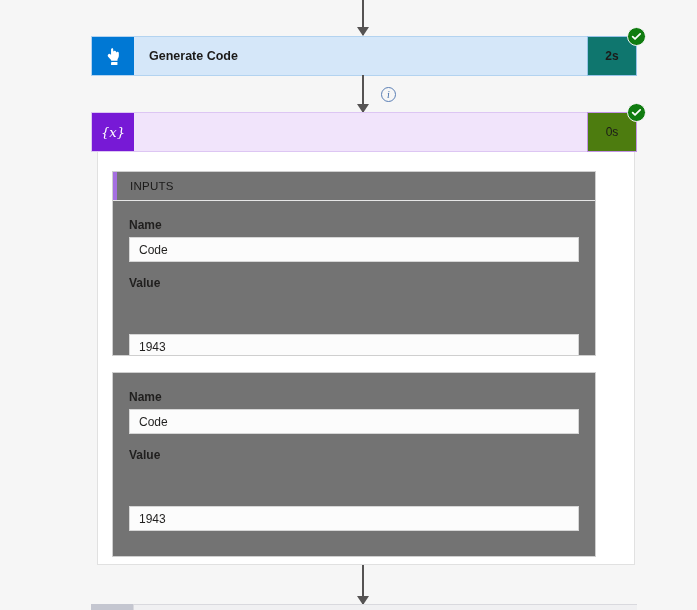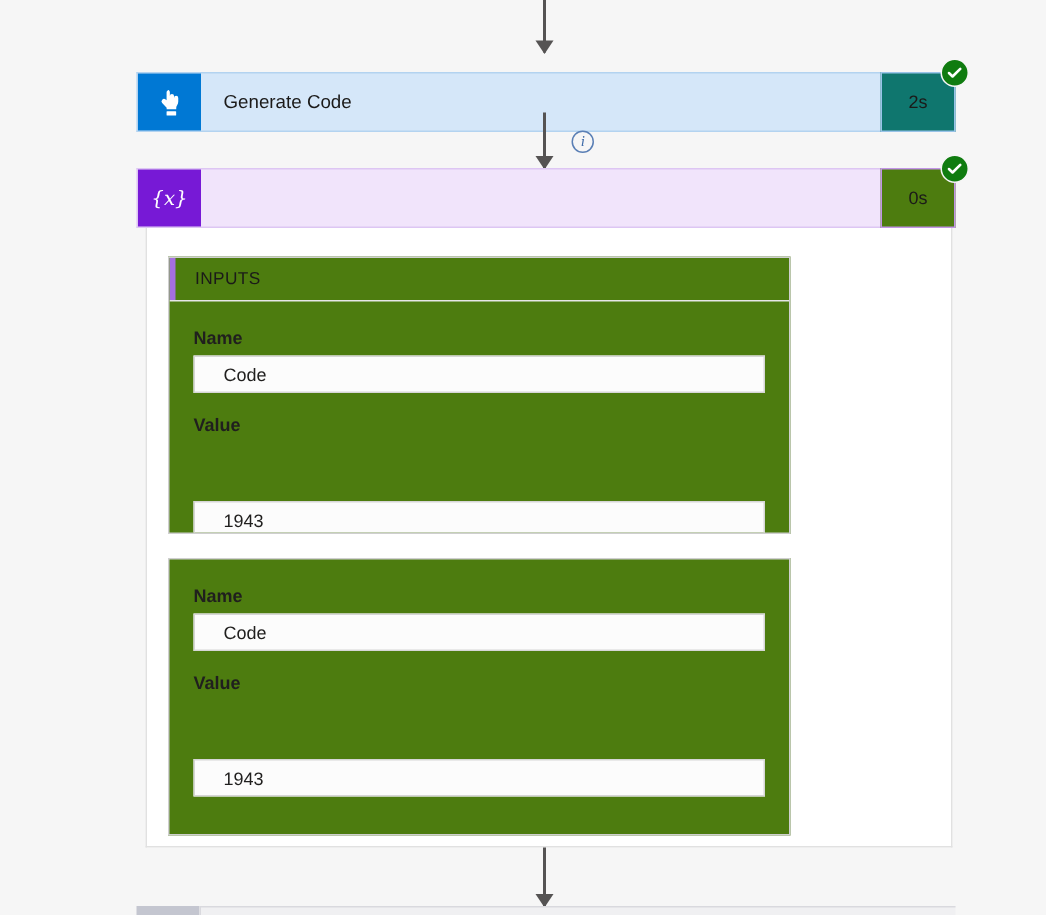--- a/index.html
+++ b/index.html
@@ -54,21 +54,21 @@
 
   
   .card {
     position: absolute;
     left: 91px;
     width: 546px;
     height: 40px;
     display: flex;
     align-items: stretch;
   }
-  .card.trigger { top: 48px; }
+  .card.trigger { top: 36px; font-weight: bold; }
   .card.setvar  { top: 112px; }
 
   .card-body {
     flex: 1 1 auto;
     display: flex;
     align-items: stretch;
     border: 1px solid rgba(0,0,0,0.10);
     border-right: none;
     min-width: 0;
   }
@@ -134,22 +134,22 @@
     height: 413px;
     background: #ffffff;
     border: 1px solid #e1e1e1;
     border-top: none;
     overflow: hidden;
   }
 
   .section {
     position: absolute;
     left: 14px;
-    width: 415px;
-    background: #4d7c0f;
+    width: 484px;
+    background: #737373;
     border: 1px solid #cfcfcf;
     overflow: hidden;
   }
   .section.inputs  { top: 19px;  height: 185px; }
   .section.outputs { top: 220px; height: 185px; }
 
   .section-header {
     height: 29px;
     display: flex;
     align-items: center;
@@ -177,21 +177,21 @@
     font-weight: bold;
     color: #201f1e;
     margin-bottom: 5px;
   }
   .field-box {
     height: 25px;
     border: 1px solid #d6d6d6;
     background: #fcfcfc;
     display: flex;
     align-items: center;
-    padding-left: 19px;
+    padding-left: 9px;
     font-size: 12px;
     color: #201f1e;
     margin-bottom: 14px;
     cursor: text;
   }
   .field-box:last-child { margin-bottom: 0; margin-top: 44px; }
 
   
   .next-card-peek {
     position: absolute;

